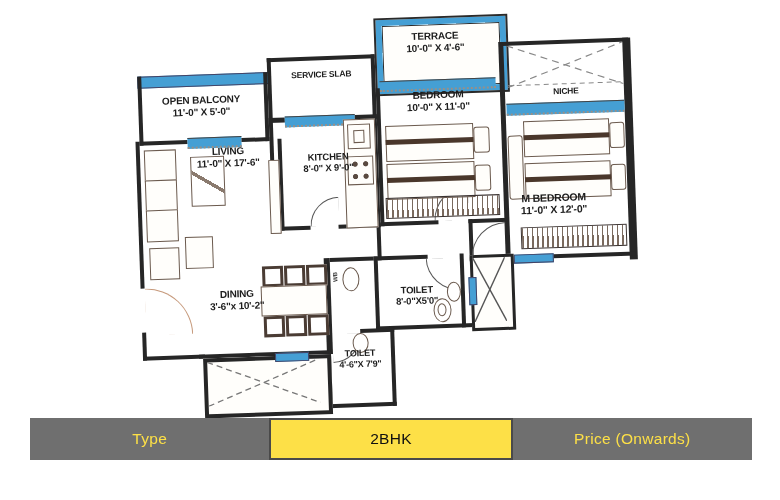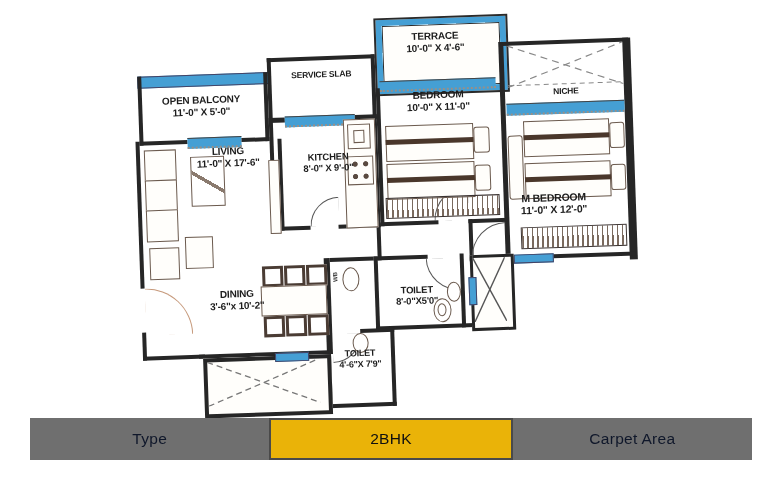--- a/index.html
+++ b/index.html
@@ -25,22 +25,22 @@
     radial-gradient(circle at 72% 26%,#5a4a40 2.2px,transparent 3px),
     radial-gradient(circle at 28% 72%,#5a4a40 2.2px,transparent 3px),
     radial-gradient(circle at 72% 72%,#5a4a40 2.2px,transparent 3px)}
   .ctable{background:linear-gradient(32deg,transparent 46%,#8a7a6e 46% 52%,transparent 52%)}
   .dch{position:absolute;width:15px;height:15px;border:3px solid #4a3c34;background:#fff}
   .abs{position:absolute}
   .wb-txt{position:absolute;font-size:6px;font-weight:700;color:#333;transform:rotate(-90deg)}
   
   .spec{position:absolute;left:30px;top:418px;width:722px;height:42px;display:flex}
   .spec .cell{flex:1;display:flex;align-items:center;justify-content:center;font-size:15.5px;letter-spacing:.3px}
-  .cell.h{background:var(--gray);color:#0f172a}
-  .cell.v{background:#eab308;color:#101010;border:2px solid #4a4a4a}
+  .cell.h{background:var(--gray);color:#fde047}
+  .cell.v{background:#fde047;color:#101010;border:2px solid #4a4a4a}
 </style>
 </head>
 <body style="--win: #459fd4; --wall: #262626; --gray: #6f6f6f;">
 
 <div class="plan">
 
   <div class="winp" style="left:10px;top:64px;width:130px;height:10px"></div>
   <div class="w" style="left:10px;top:64px;width:4px;height:69px"></div>
   <div class="w" style="left:136px;top:64px;width:4px;height:69px"></div>
   <div class="w" style="left:140px;top:50px;width:4px;height:64px"></div>
@@ -209,14 +209,14 @@
   </div>
   <div class="lbl" style="left:190px;top:343px;width:66px;font-size:9px">
     <span class="nm">TOILET</span>
     <span class="dm">4'-6"X 7'9"</span>
   </div>
 </div>
 
 <div class="spec">
   <div class="cell h">Type</div>
   <div class="cell v">2BHK</div>
-  <div class="cell h">Carpet Area</div>
+  <div class="cell h">Price (Onwards)</div>
 </div>
 
 </body></html>

